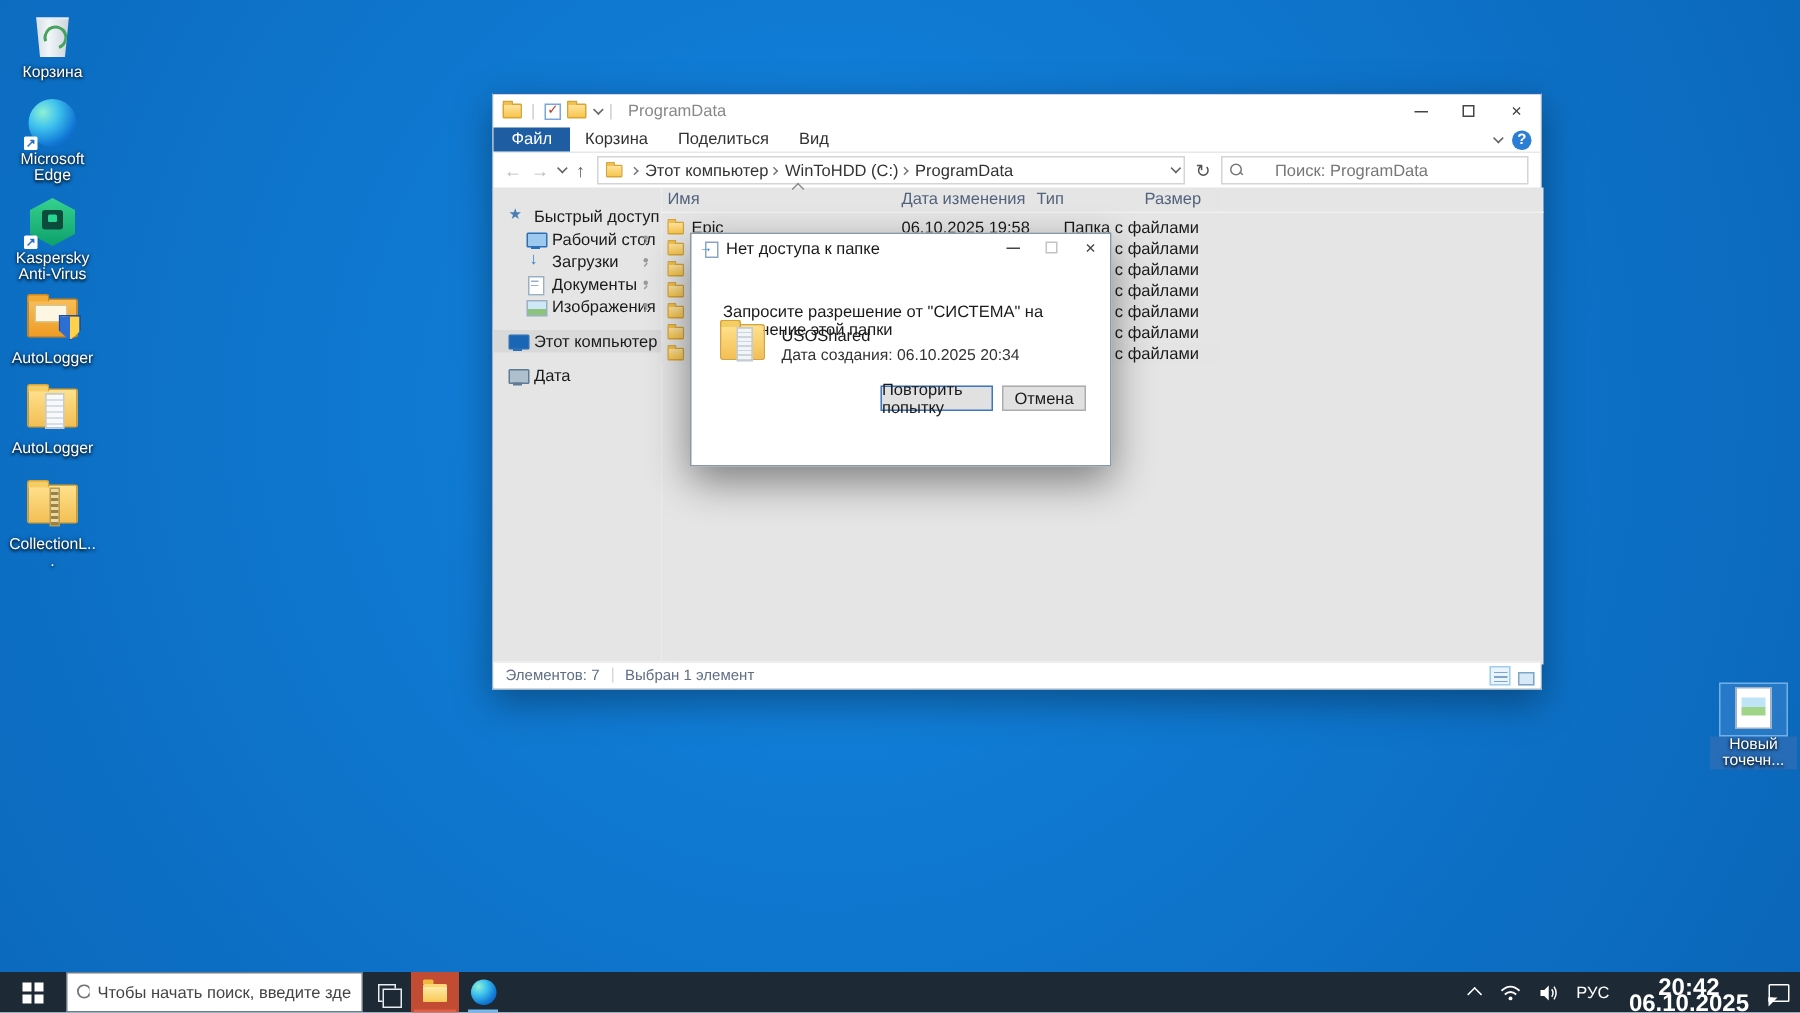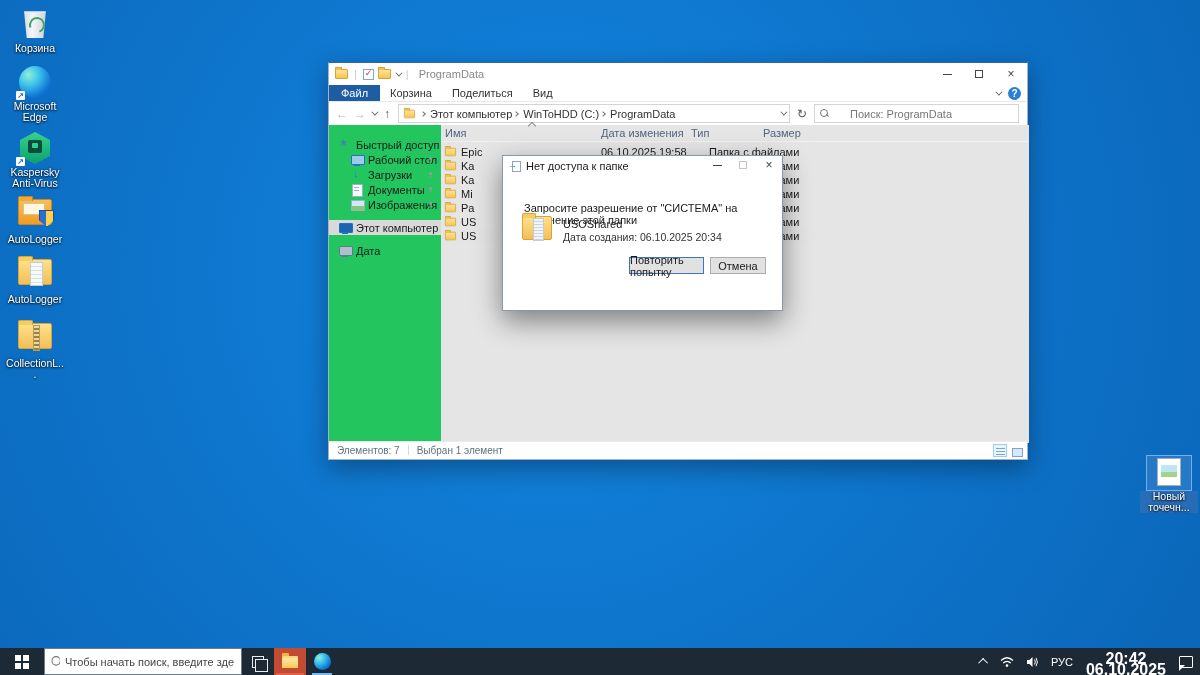--- a/index.html
+++ b/index.html
@@ -83,21 +83,21 @@
   #addrbox{flex:0 0 392px;height:19px;border:1px solid #d4d4d4;display:flex;align-items:center;font-size:11px;color:#333;padding:0 4px;gap:3px;}
   .bseg{display:flex;align-items:center;gap:3px;white-space:nowrap;}
   .bsep{width:4px;height:4px;border-right:1px solid #777;border-bottom:1px solid #777;transform:rotate(-45deg);margin:0 2px;}
   .addr-chev{margin-left:auto;}
   .refresh{font-size:12px;color:#555;width:16px;text-align:center;}
   #searchbox{flex:1;height:19px;border:1px solid #d4d4d4;display:flex;align-items:center;font-size:11px;color:#777;padding:0 5px;gap:21px;}
   .mag{position:relative;width:9px;height:9px;}
   .mag::before{content:"";position:absolute;left:0;top:0;width:6px;height:6px;border:1px solid #777;border-radius:50%;}
   .mag::after{content:"";position:absolute;left:6px;top:6px;width:3px;height:1px;background:#777;transform:rotate(45deg);}
 
-  #sidebar{position:absolute;left:0;top:62px;width:112px;height:318px;background:#22c55e;font-size:11px;color:#1a1a1a;padding-top:12px;}
+  #sidebar{position:absolute;left:0;top:62px;width:112px;height:318px;background:#e5e5e5;font-size:11px;color:#1a1a1a;padding-top:12px;}
   .side-item{display:flex;align-items:center;height:15px;padding-left:10px;gap:5px;position:relative;}
   .side-item.i-lvl1{padding-left:22px;}
   .side-item.selected{background:#d9d9d9;}
   .side-item .pin{position:absolute;right:8px;width:6px;height:6px;}
   .side-item .pin::before{content:"";position:absolute;left:2px;top:0;width:3px;height:3px;background:#9a9a9a;border-radius:50%;}
   .side-item .pin::after{content:"";position:absolute;left:3px;top:3px;width:1px;height:3px;background:#9a9a9a;transform:rotate(40deg);}
   .sico{display:inline-block;width:12px;height:11px;position:relative;flex:0 0 12px;}
   .i-star::before{content:"★";position:absolute;left:0;top:-2px;font-size:10px;color:#4a7fb5;}
   .i-desktop::before,.i-computer::before{content:"";position:absolute;left:0;top:1px;width:12px;height:8px;background:#9ec9ef;border:1px solid #2a6fb8;border-radius:1px;}
   .i-desktop::after,.i-computer::after{content:"";position:absolute;left:3px;bottom:-1px;width:6px;height:2px;background:#2a6fb8;}
@@ -129,21 +129,21 @@
   .st-sep{width:1px;height:10px;background:#d9d9d9;}
   .viewbtns{margin-left:auto;display:flex;gap:2px;padding-right:4px;}
   .viewbtn{width:14px;height:13px;border:1px solid transparent;position:relative;}
   .viewbtn.active{border-color:#9ecdf2;background:#eaf4fd;}
   .viewbtn.details::before{content:"";position:absolute;left:2px;top:3px;width:9px;height:7px;
     background:repeating-linear-gradient(#7fa6c8 0 1px,transparent 1px 3px);}
   .viewbtn.thumbs::before{content:"";position:absolute;left:2px;top:3px;width:9px;height:7px;border:1px solid #7fa6c8;background:#d7e8f6;}
 
   
   #dialog{position:absolute;left:460px;top:155px;width:281px;height:156px;background:#fff;border:1px solid #8898a8;
-    box-shadow:0 10px 26px rgba(0,0,0,.45);font-size:11px;color:#1a1a1a;margin-left:42px;}
+    box-shadow:0 10px 26px rgba(0,0,0,.45);font-size:11px;color:#1a1a1a;}
   #dlg-title{position:absolute;left:0;top:0;width:100%;height:20px;display:flex;align-items:center;padding-left:6px;gap:5px;}
   .dlg-ico{position:relative;width:12px;height:11px;}
   .dlg-ico::before{content:"";position:absolute;right:0;top:0;width:7px;height:9px;background:#fff;border:1px solid #8aa6c4;}
   .dlg-ico::after{content:"→";position:absolute;left:-1px;top:-1px;font-size:9px;font-weight:bold;color:#2a7fd4;}
   #dlg-title .wbtns .wbtn{width:26px;height:20px;}
   .wbtn .sq.dis{border-color:#c4c4c4;}
   .dlg-line1{position:absolute;left:21px;top:29px;}
   .dlg-line2{position:absolute;left:21px;top:46px;}
   .fold-lg{position:absolute;left:19px;top:60px;width:30px;height:24px;background:linear-gradient(#ffe18c,#f3bf55);
     border:1px solid #d8a436;border-radius:2px;}

